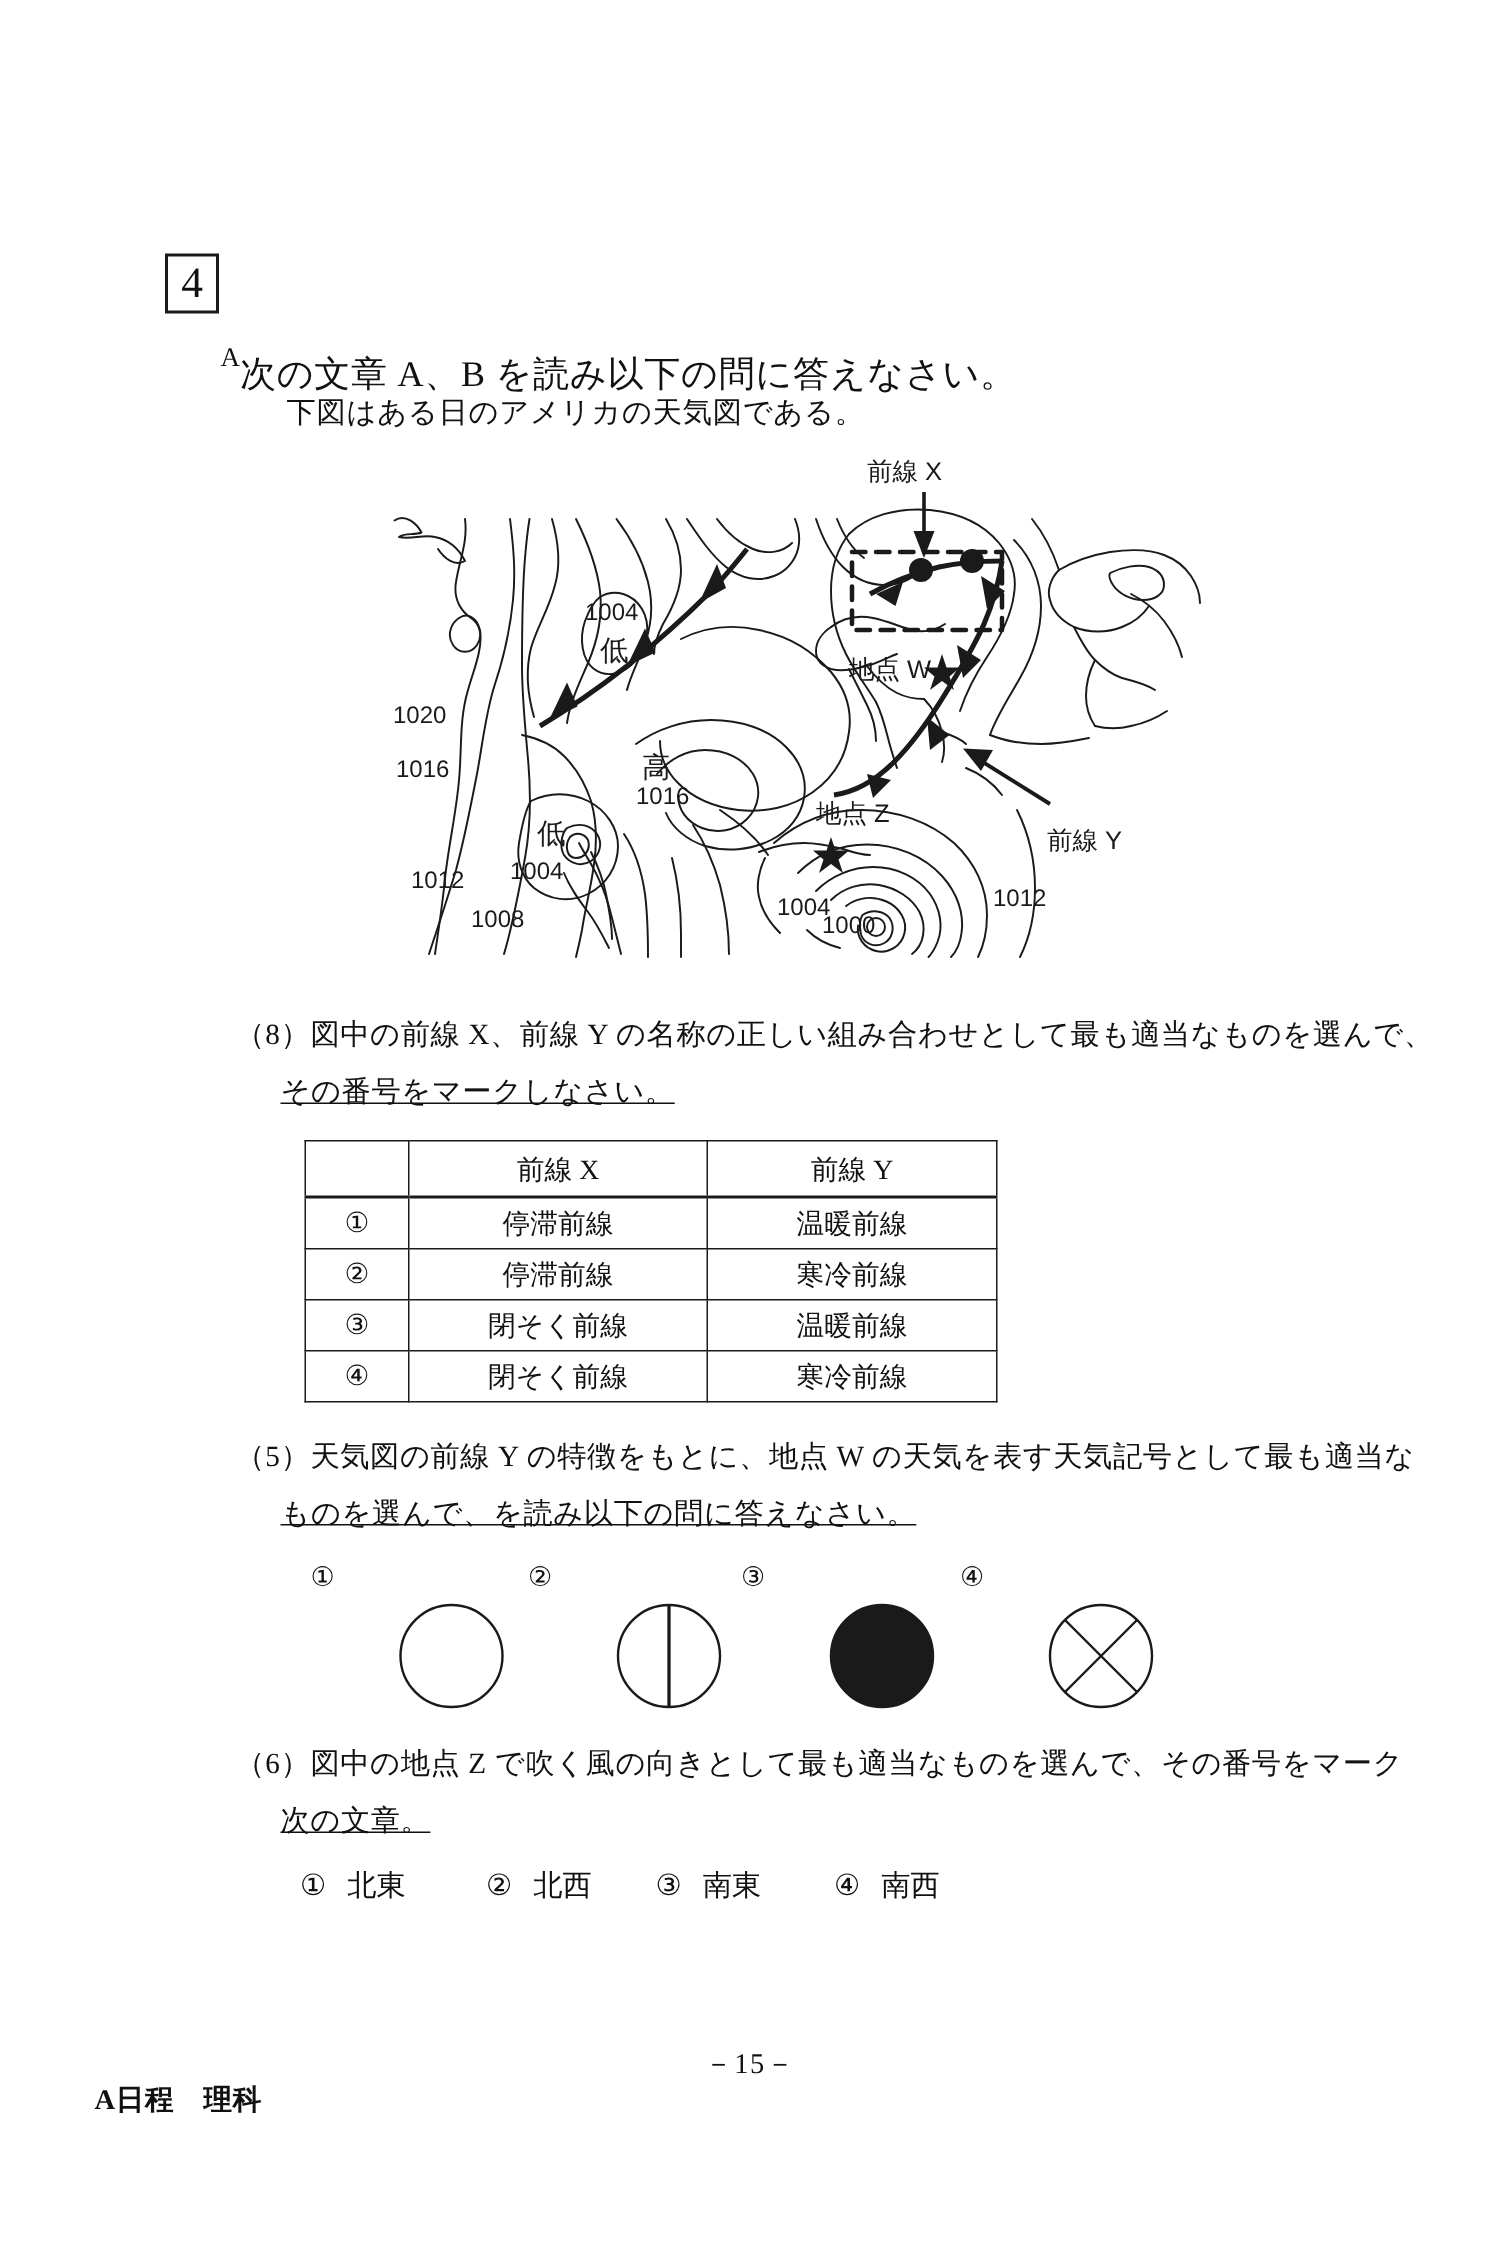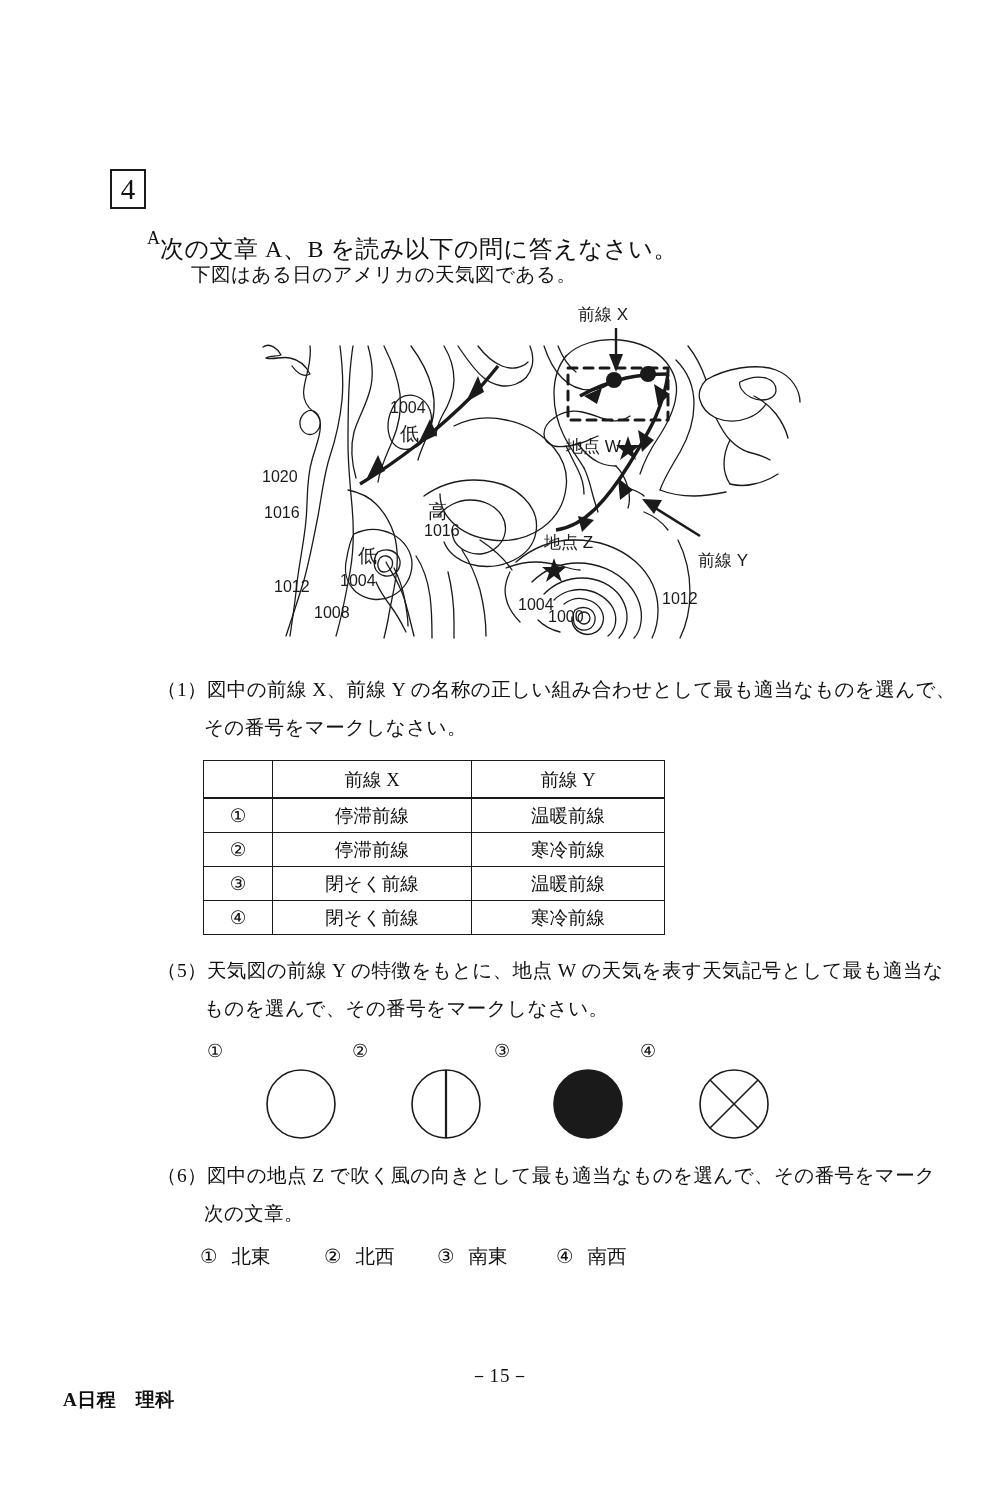--- a/index.html
+++ b/index.html
@@ -75,22 +75,23 @@
     font-size: 19.5px;
     letter-spacing: 0.4px;
   }
   .q-label {
     position: absolute;
     left: 157px;
     white-space: nowrap;
   }
   .q-line2 {
     position: absolute;
-    left: 204px;
+    left: 187px;
     white-space: nowrap;
+    text-decoration: underline;
   }
 
   
   .ans-table {
     position: absolute;
     left: 203px;
     top: 760px;
     border-collapse: collapse;
     font-size: 18.5px;
   }
@@ -318,21 +319,21 @@
   </g>
   <g font-family="Liberation Sans, sans-serif" font-size="19" fill="#1a1a1a">
     <text x="152" y="140">低</text>
     <text x="110" y="262">低</text>
     <text x="180" y="218">高</text>
   </g>
 </svg>
 </div>
 
 <div class="question" style="top:676px">
-  <span class="q-label">（1）図中の前線 X、前線 Y の名称の正しい組み合わせとして最も適当なものを選んで、</span>
+  <span class="q-label">（8）図中の前線 X、前線 Y の名称の正しい組み合わせとして最も適当なものを選んで、</span>
 </div>
 <div class="question" style="top:714px">
   <span class="q-line2">その番号をマークしなさい。</span>
 </div>
 
 <table class="ans-table">
   <thead>
     <tr>
       <th class="col-num"></th>
       <th class="col-x">前線 X</th>
@@ -360,21 +361,21 @@
       <td>閉そく前線</td>
       <td>寒冷前線</td>
     </tr>
   </tbody>
 </table>
 
 <div class="question" style="top:957px">
   <span class="q-label">（5）天気図の前線 Y の特徴をもとに、地点 W の天気を表す天気記号として最も適当な</span>
 </div>
 <div class="question" style="top:995px">
-  <span class="q-line2">ものを選んで、その番号をマークしなさい。</span>
+  <span class="q-line2">ものを選んで、を読み以下の問に答えなさい。</span>
 </div>
 
 <div class="sym-group">
 
   <div class="sym-item" style="left:207px">
     <span class="sym-marker">①</span>
     <span class="sym-shape">
       <svg width="72" height="72" viewBox="0 0 72 72">
         <circle cx="36" cy="36" r="34" fill="#ffffff" stroke="#1a1a1a" stroke-width="1.6"></circle>
       </svg>

